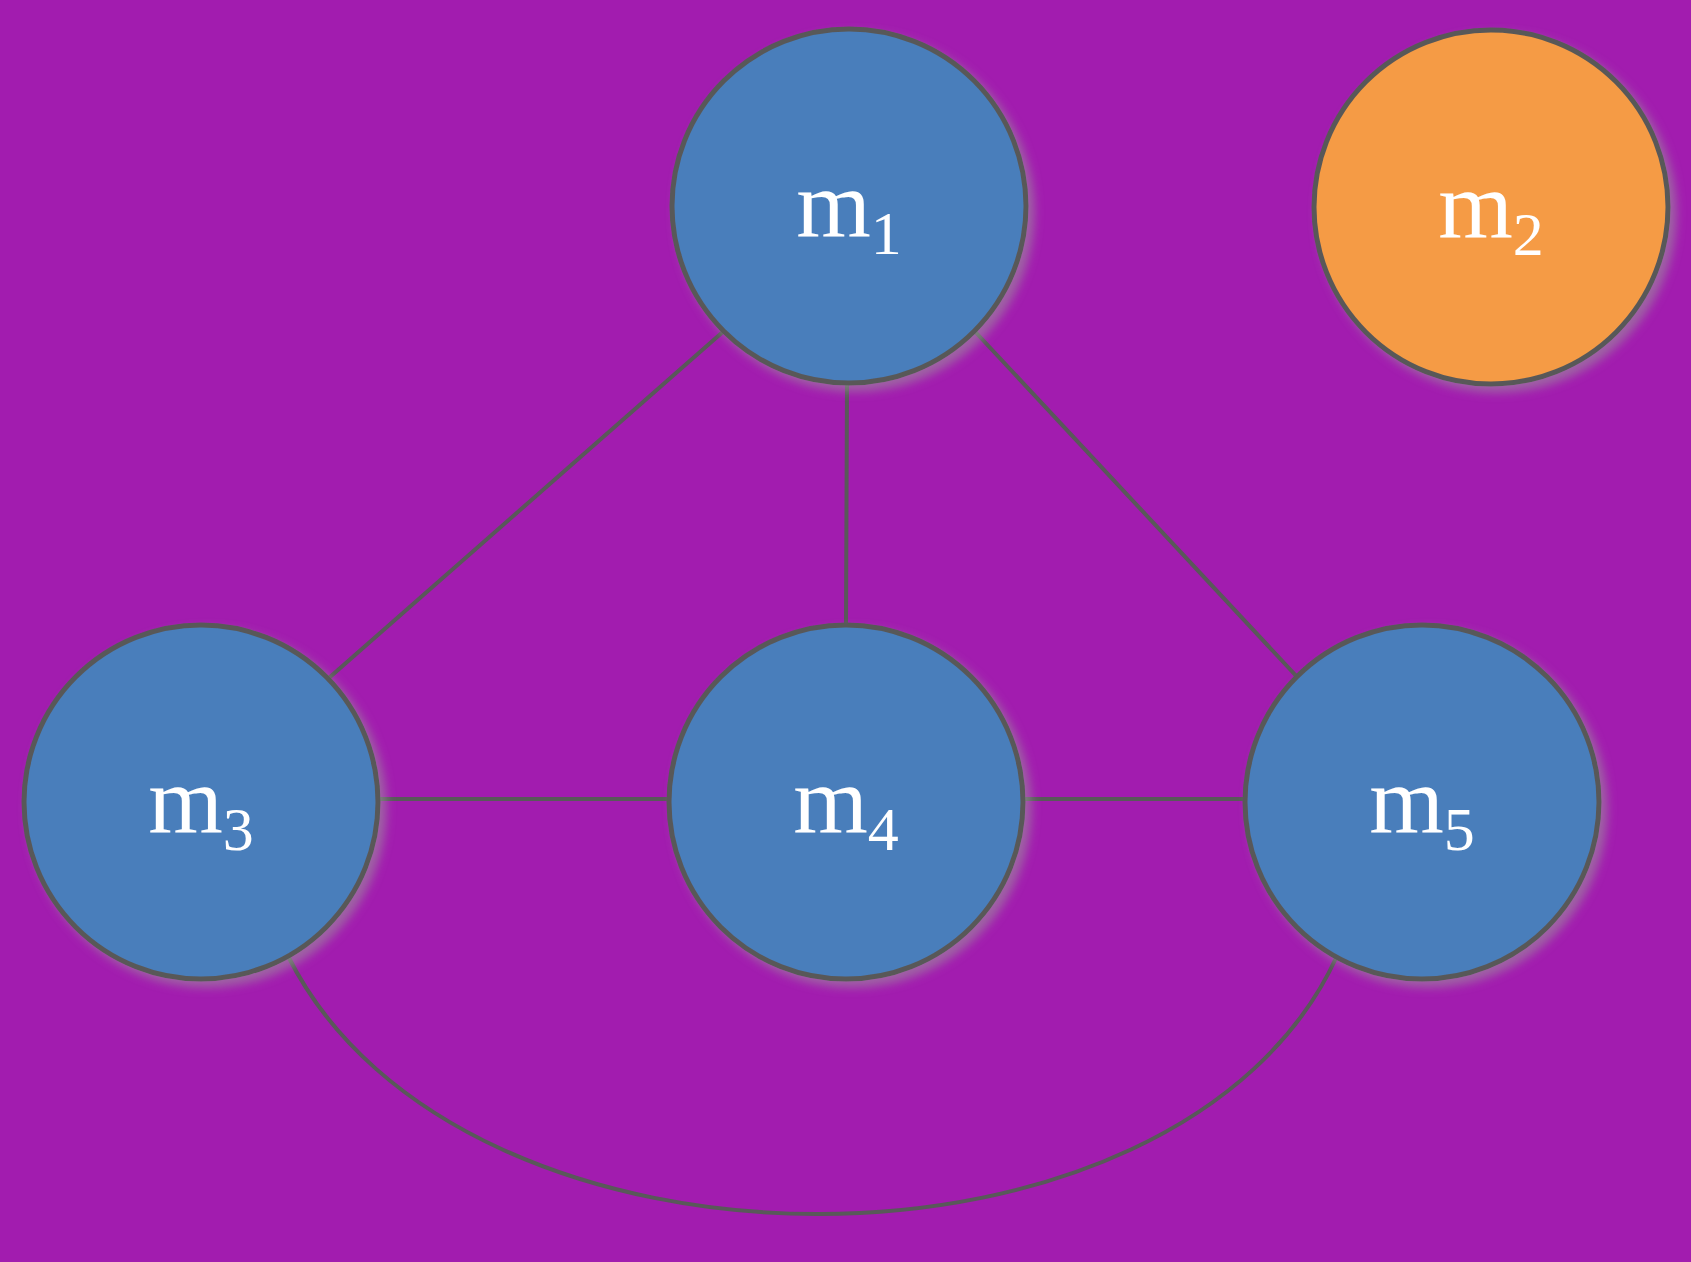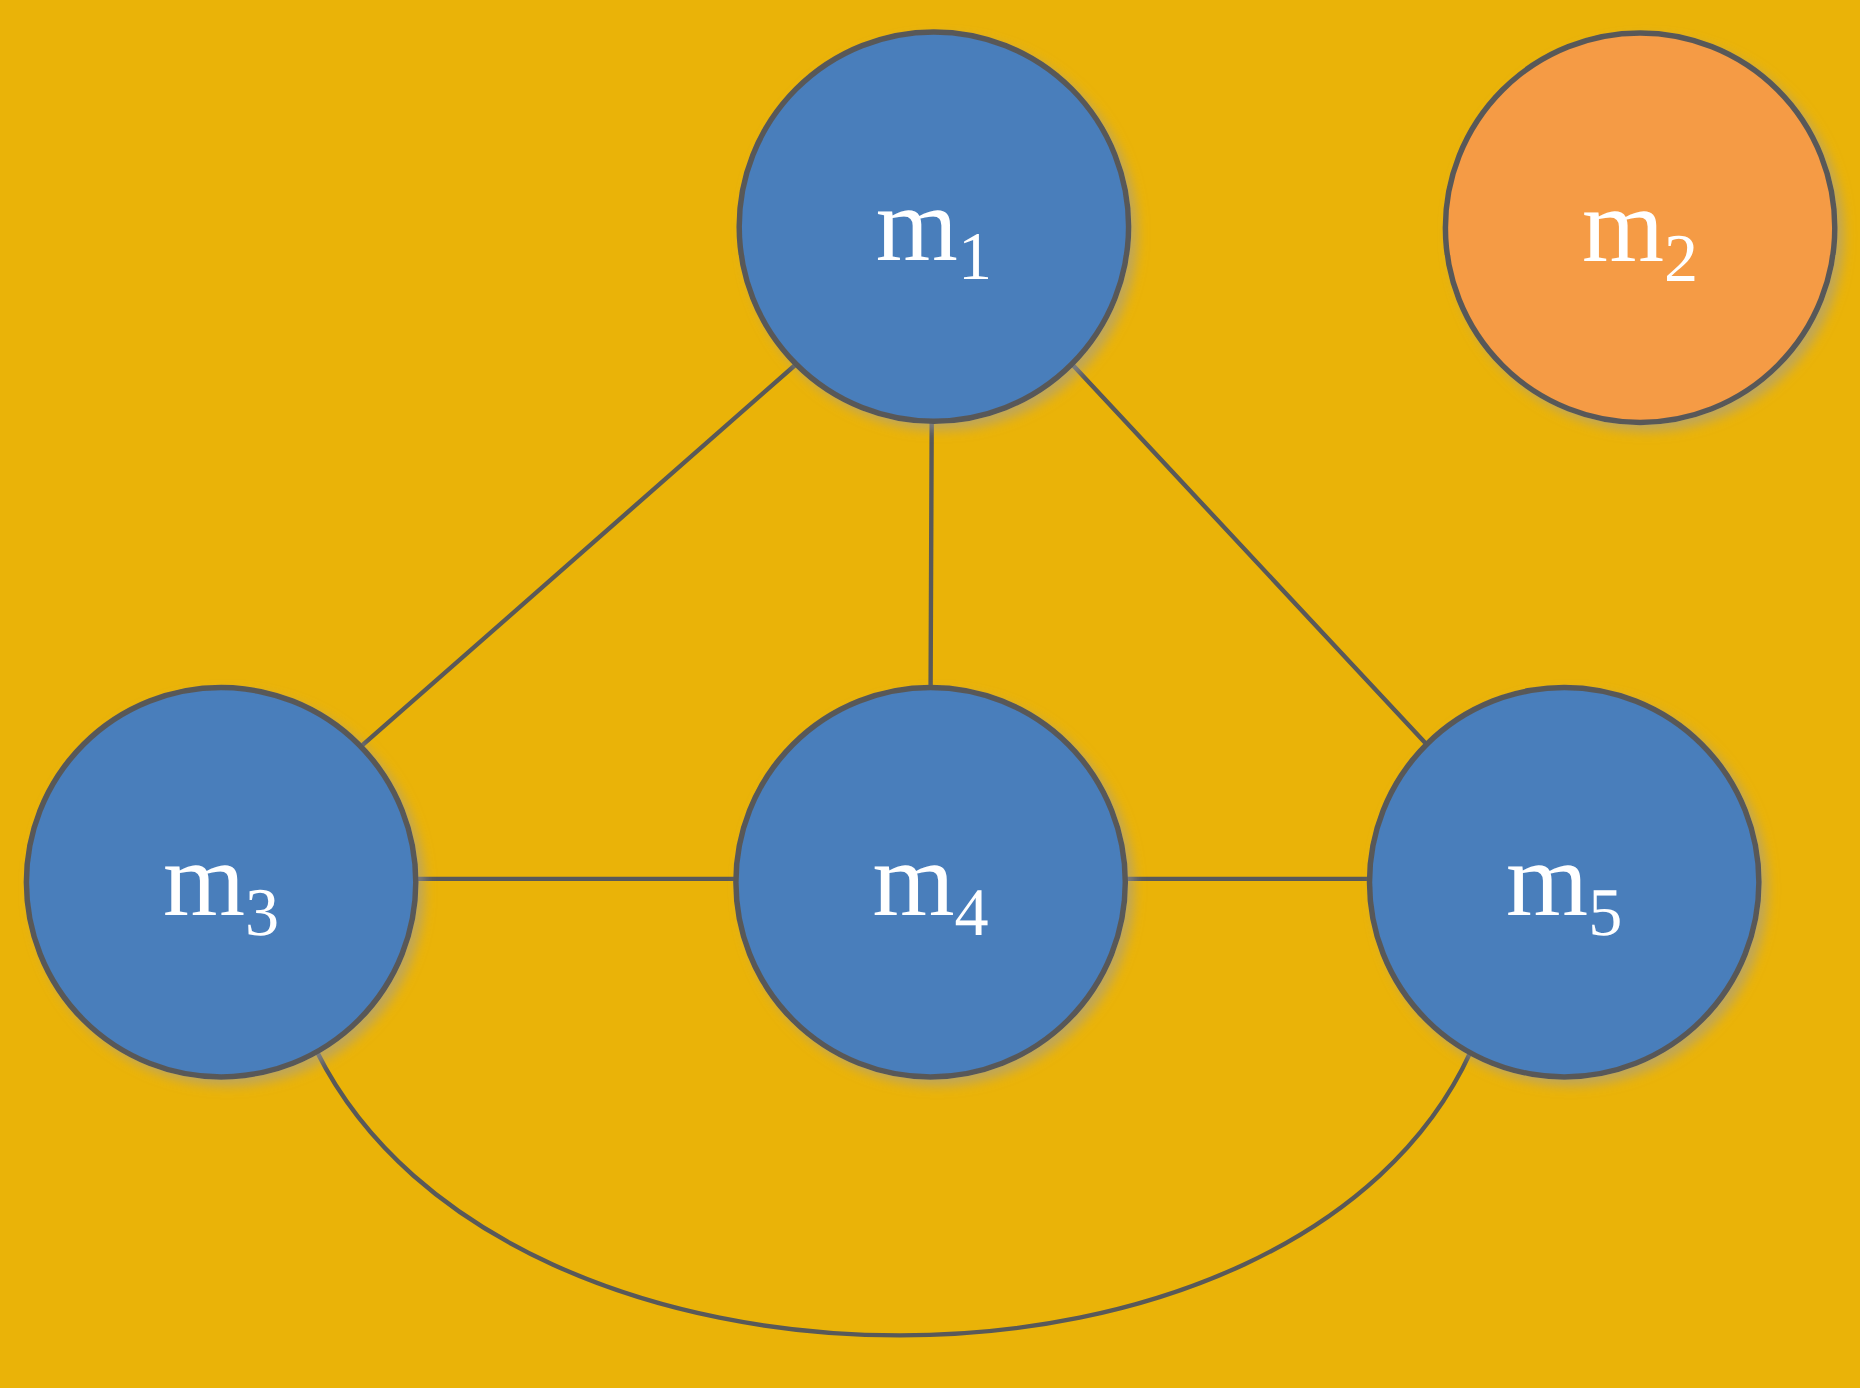--- a/index.html
+++ b/index.html
@@ -4,21 +4,21 @@
 <style>
   html, body {
     margin: 0;
     padding: 0;
     background: #ffffff;
   }
   #canvas {
     position: relative;
     width: 1691px;
     height: 1262px;
-    background: #eab308;
+    background: #a21caf;
     overflow: hidden;
     font-family: "Liberation Serif", "DejaVu Serif", serif;
   }
   #graph-svg {
     position: absolute;
     left: 0;
     top: 0;
     width: 1691px;
     height: 1262px;
   }

